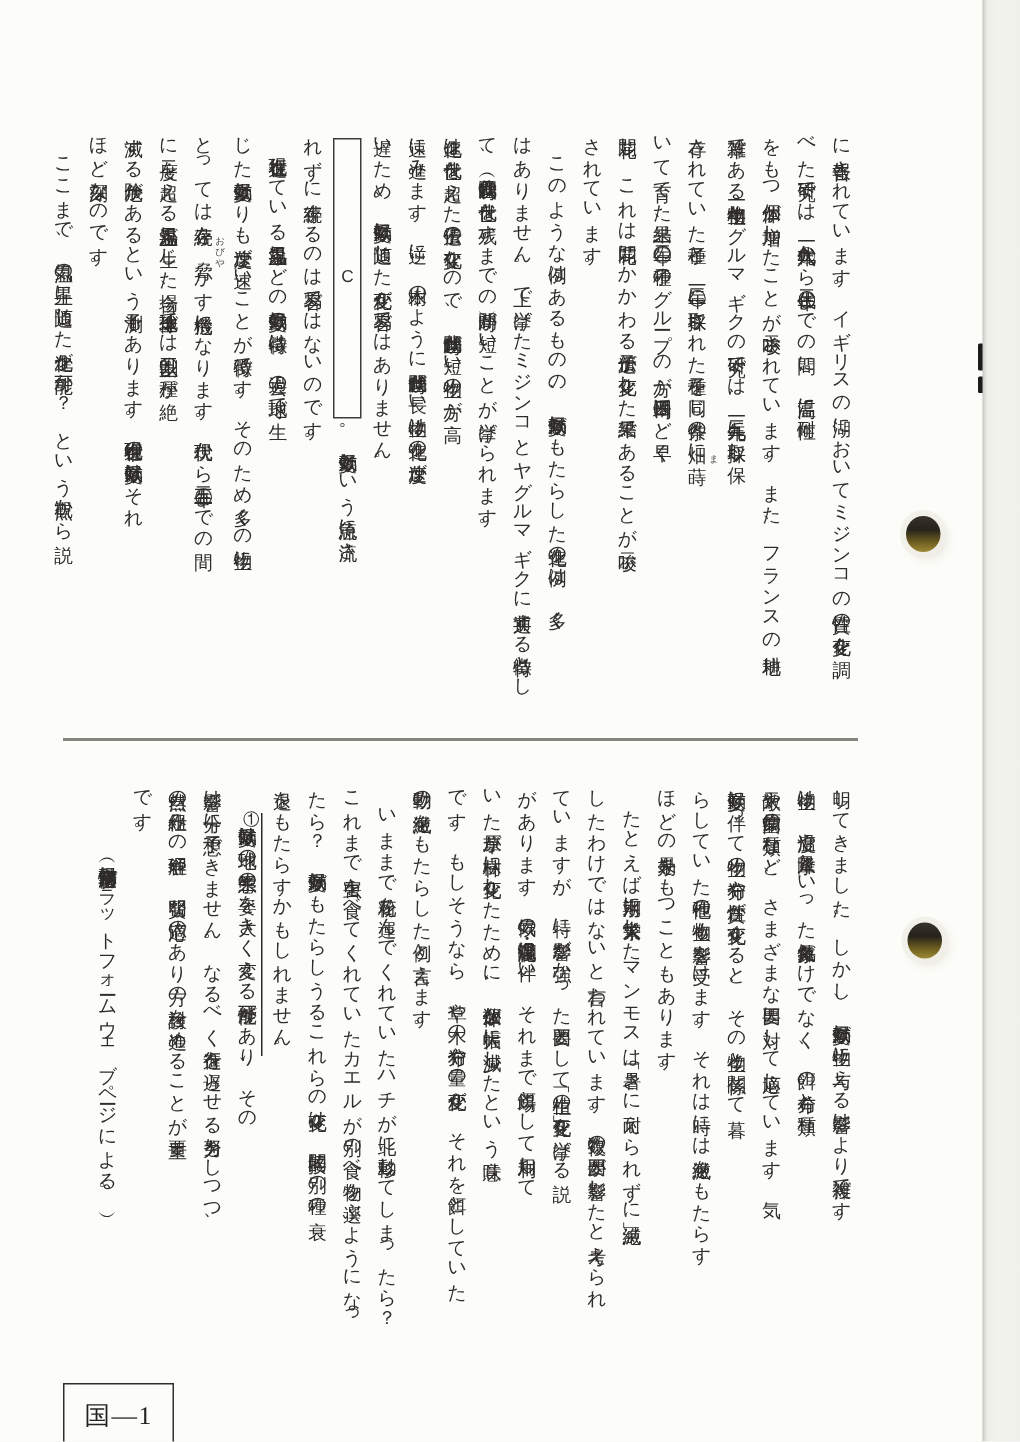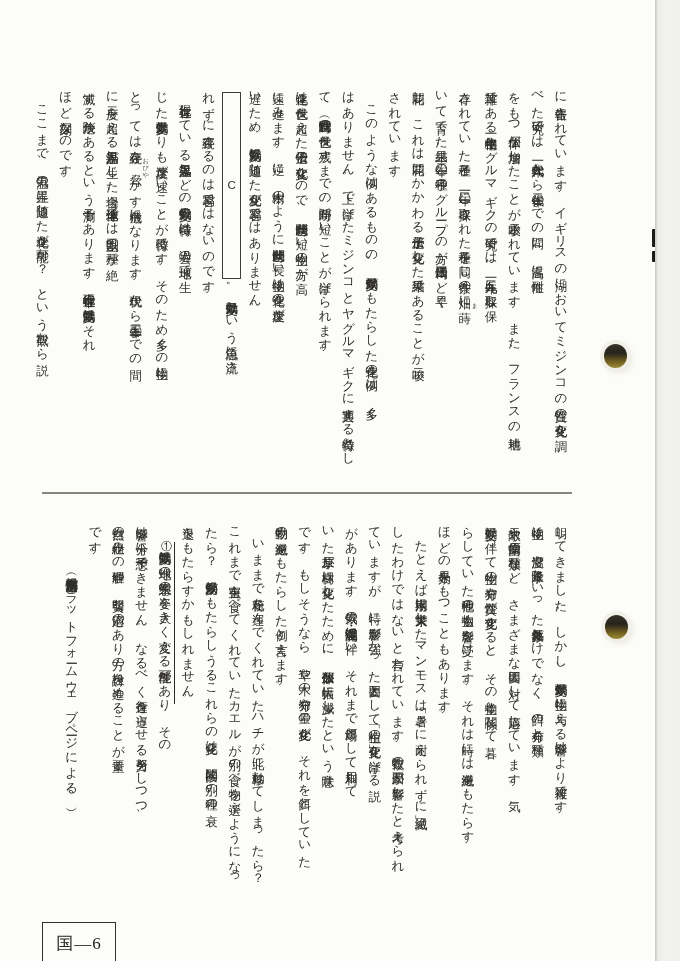--- a/index.html
+++ b/index.html
@@ -122,16 +122,16 @@
 
   <div class="punch-hole punch-hole-top"></div>
   <div class="punch-hole punch-hole-bottom"></div>
 
   <div class="edge-mark edge-mark-1"></div>
   <div class="edge-mark edge-mark-2"></div>
 
   <div class="page-edge"></div>
 
   <div class="footer-box">
-    <span>国—6</span>
+    <span>国—1</span>
   </div>
 
 </div>
 
 </body></html>

